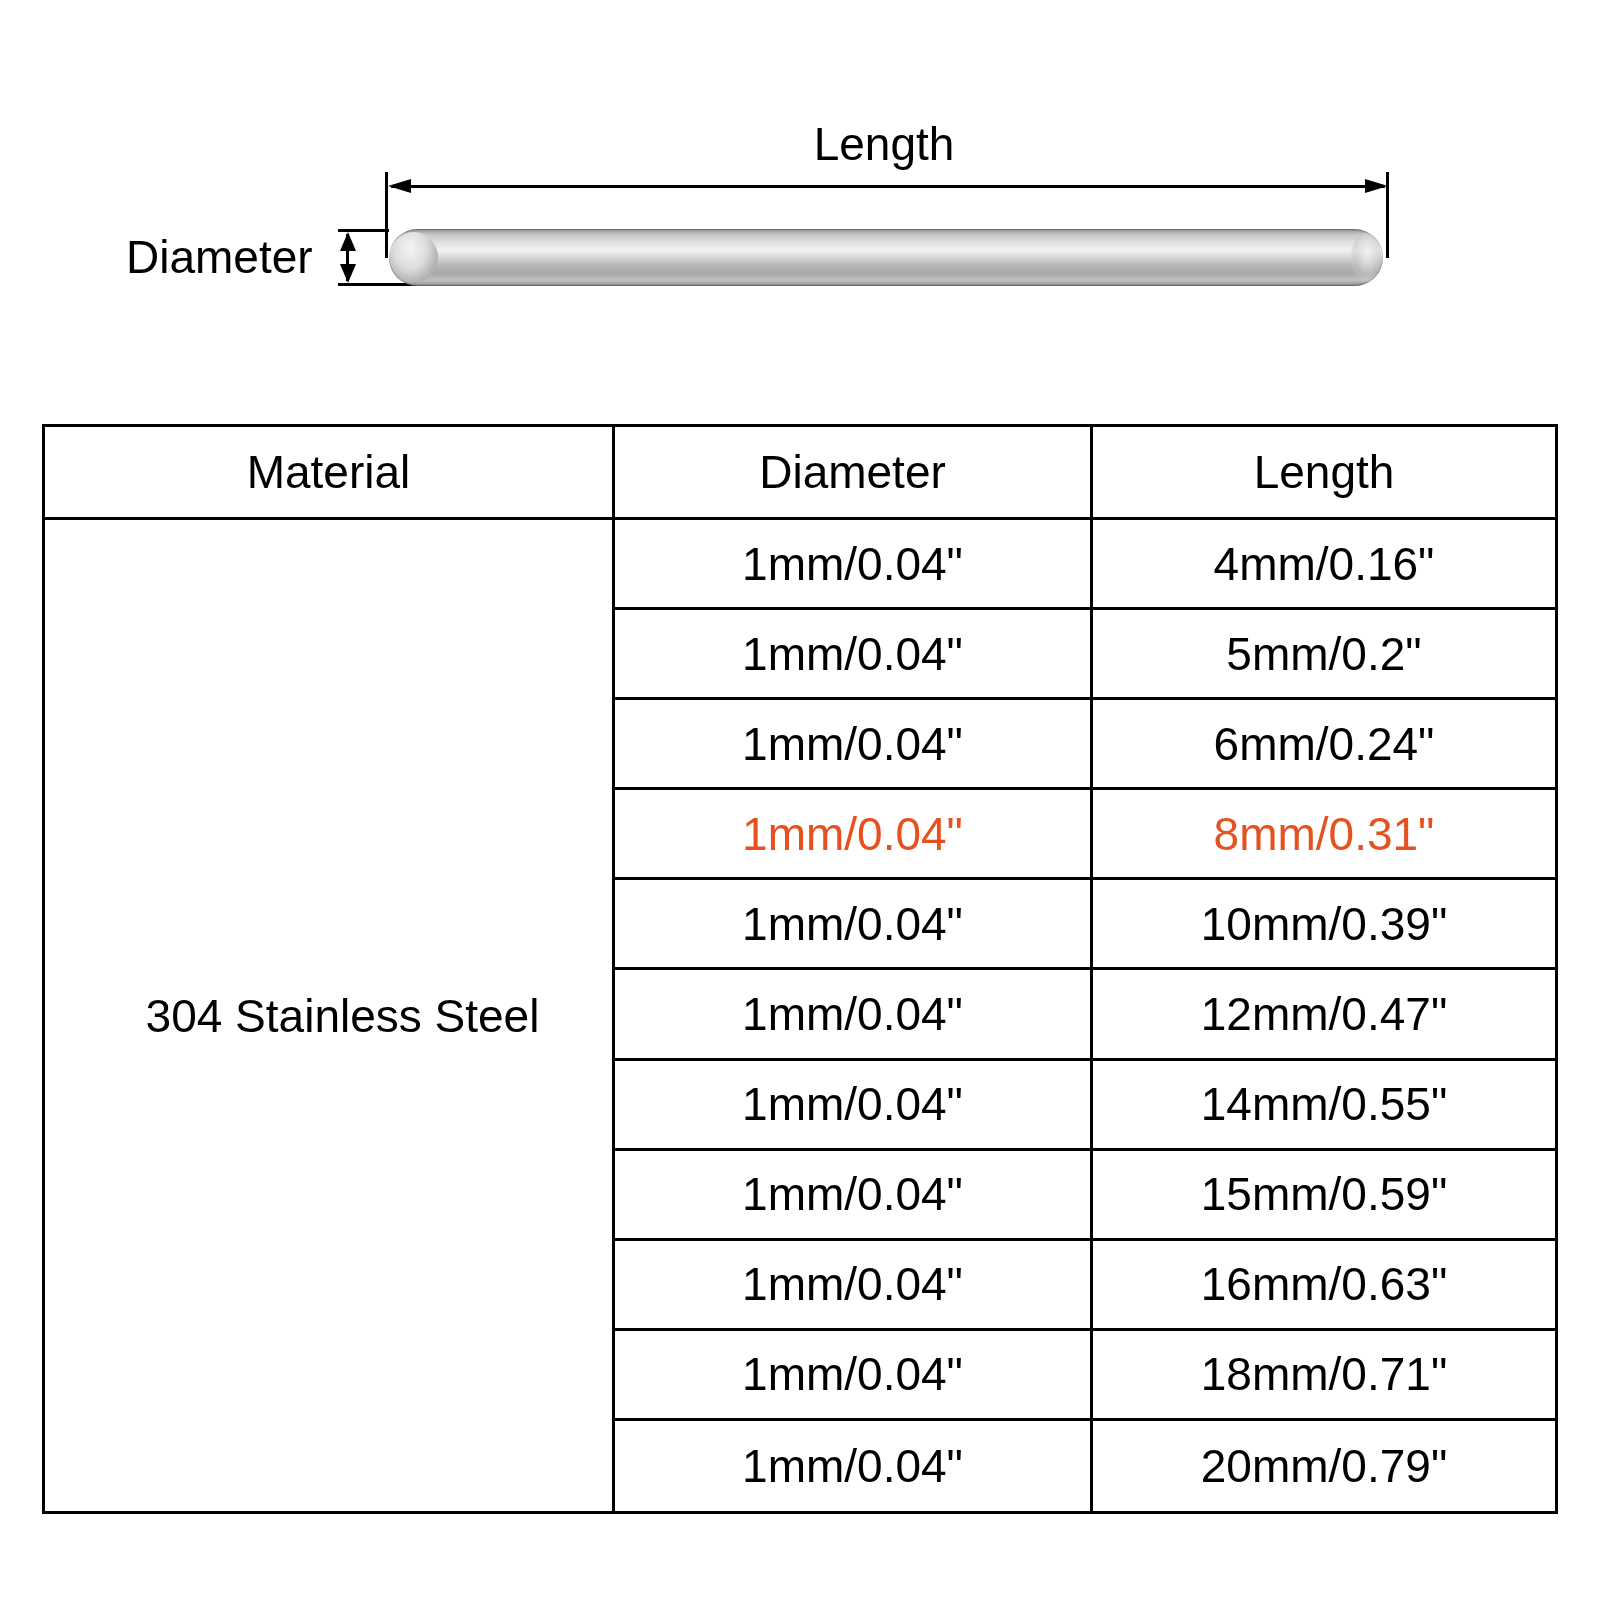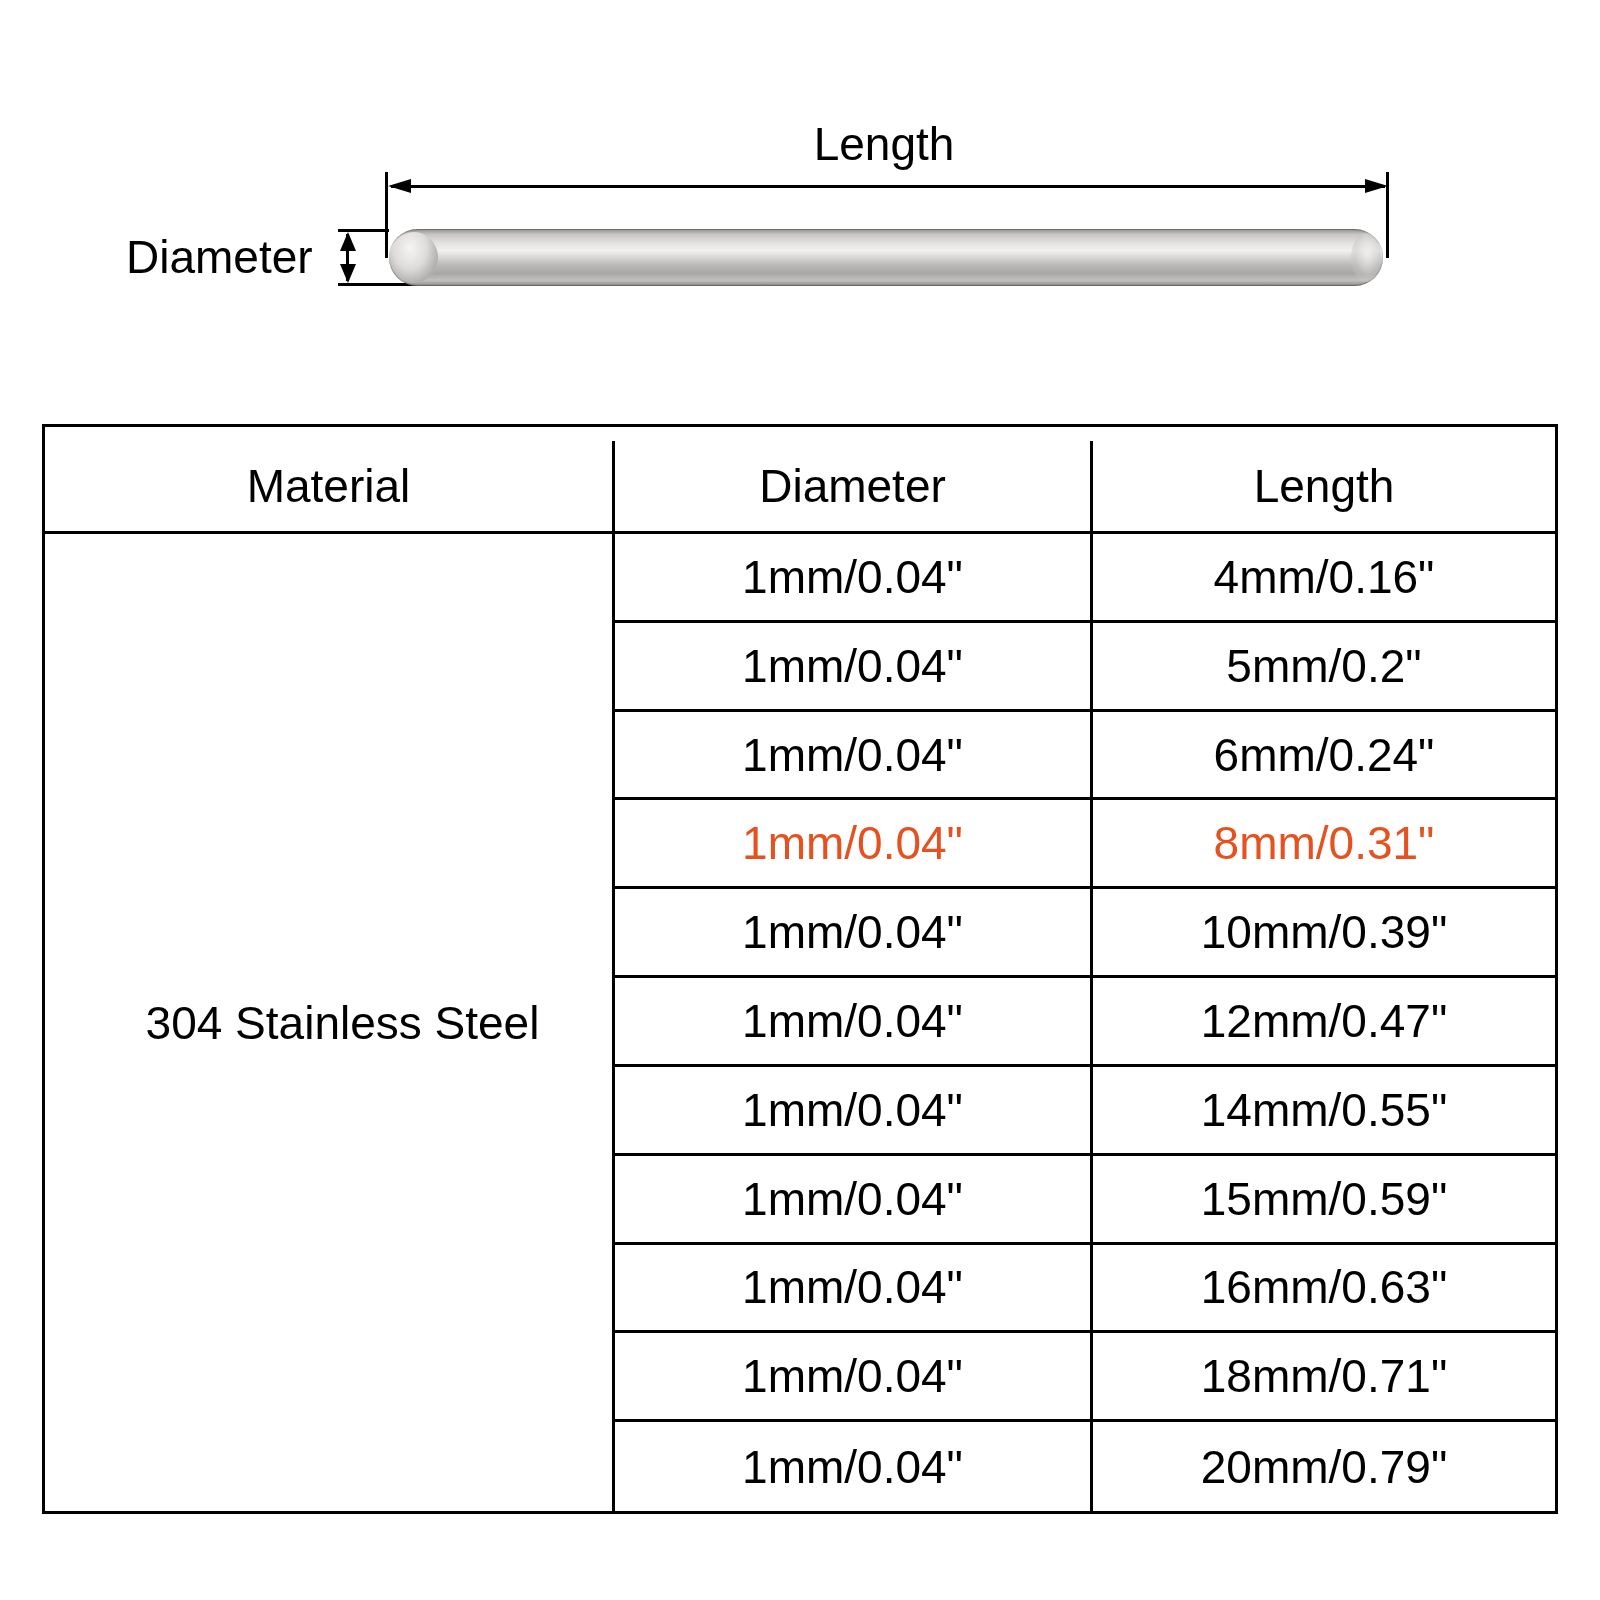--- a/index.html
+++ b/index.html
@@ -46,21 +46,21 @@
          box-shadow:inset 0 1px 1px rgba(0,0,0,.25), inset 0 -1px 1px rgba(0,0,0,.3); }
   .rod::before { content:""; position:absolute; left:1px; top:3px; width:48px; height:51px; border-radius:50%;
          background:radial-gradient(ellipse at 42% 32%, #f6f5f4 0%, #dedcda 42%, #b2b0ae 72%, rgba(160,158,156,0) 100%); }
   .rod::after { content:""; position:absolute; right:2px; top:4px; width:30px; height:49px; border-radius:50%;
          background:radial-gradient(ellipse at 55% 40%, rgba(240,239,238,.9) 0%, rgba(200,198,196,.5) 55%, rgba(170,168,166,0) 100%); }
 
   
   .spec-table { position:absolute; left:42px; top:424px; width:1516px; height:1090px;
                 border:3px solid var(--line); display:flex; flex-direction:column; font-size:46px; }
   .thead { display:grid; grid-template-columns:570px 478px 1fr; height:93px; flex:0 0 93px;
-           border-bottom:3px solid var(--line);margin-top:14px; }
+           border-bottom:3px solid var(--line); }
   .cell { display:flex; align-items:center; justify-content:center; white-space:nowrap; }
   .col-div { border-right:3px solid var(--line); }
   .tbody { flex:1; display:flex; min-height:0; }
   .material-cell { width:570px; flex:0 0 570px; border-right:3px solid var(--line);padding-left:28px; }
   .rows { flex:1; display:grid; grid-template-columns:478px 1fr; grid-auto-rows:1fr; }
   .row-cell { border-bottom:3px solid var(--line); }
   .rows > .row-cell:nth-last-child(-n+2) { border-bottom:none; }
   .highlight { color:var(--accent); }
 </style>
 </head>

